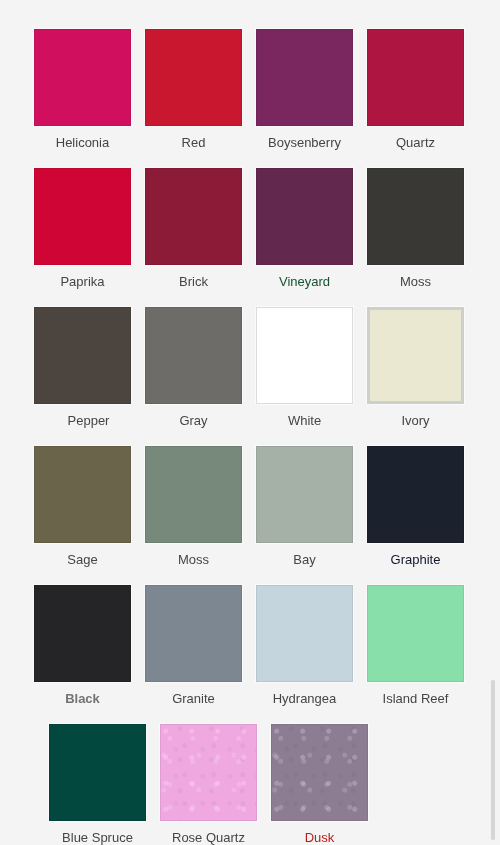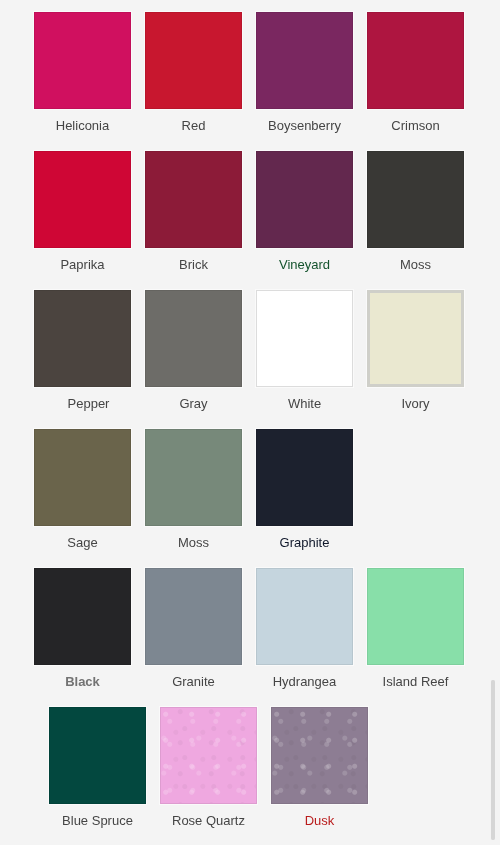--- a/index.html
+++ b/index.html
@@ -35,20 +35,21 @@
   .swatch-row.centered {
     padding-left: 49px;
   }
 
   .swatch-cell {
     width: 97px;
     margin-right: 14px;
     display: flex;
     flex-direction: column;
     align-items: center;
+    justify-content: flex-end;
   }
 
   .swatch-chip {
     width: 97px;
     height: 97px;
     box-sizing: border-box;
     border: 1px solid rgba(0,0,0,0.07);
     box-shadow: 0 0 0 1px rgba(255,255,255,0.55);
     position: relative;
     overflow: hidden;
@@ -126,21 +127,21 @@
       <div class="swatch-cell">
         <div class="swatch-chip" style="background: rgb(122, 39, 96);">
           <div class="tex"></div>
         </div>
         <div class="swatch-label" style="color: rgb(69, 69, 69);">Boysenberry</div>
       </div>
       <div class="swatch-cell">
         <div class="swatch-chip" style="background: rgb(174, 21, 64);">
           <div class="tex"></div>
         </div>
-        <div class="swatch-label" style="color: rgb(69, 69, 69);">Crimson</div>
+        <div class="swatch-label" style="color: rgb(69, 69, 69);">Quartz</div>
       </div>
     </div>
     <div class="swatch-row">
       <div class="swatch-cell">
         <div class="swatch-chip" style="background: rgb(207, 6, 53);">
           <div class="tex"></div>
         </div>
         <div class="swatch-label" style="color: rgb(69, 69, 69);">Paprika</div>
       </div>
       <div class="swatch-cell">
@@ -193,20 +194,26 @@
         <div class="swatch-chip" style="background: rgb(106, 100, 75);">
           <div class="tex"></div>
         </div>
         <div class="swatch-label" style="color: rgb(69, 69, 69);">Sage</div>
       </div>
       <div class="swatch-cell">
         <div class="swatch-chip" style="background: rgb(119, 137, 122);">
           <div class="tex"></div>
         </div>
         <div class="swatch-label" style="color: rgb(69, 69, 69);">Moss</div>
+      </div>
+      <div class="swatch-cell">
+        <div class="swatch-chip" style="background: rgb(165, 176, 167);">
+          <div class="tex"></div>
+        </div>
+        <div class="swatch-label" style="color: rgb(69, 69, 69);">Bay</div>
       </div>
       <div class="swatch-cell">
         <div class="swatch-chip" style="background: rgb(28, 33, 46);">
           <div class="tex"></div>
         </div>
         <div class="swatch-label" style="color: #0f172a;">Graphite</div>
       </div>
     </div>
     <div class="swatch-row">
       <div class="swatch-cell">

